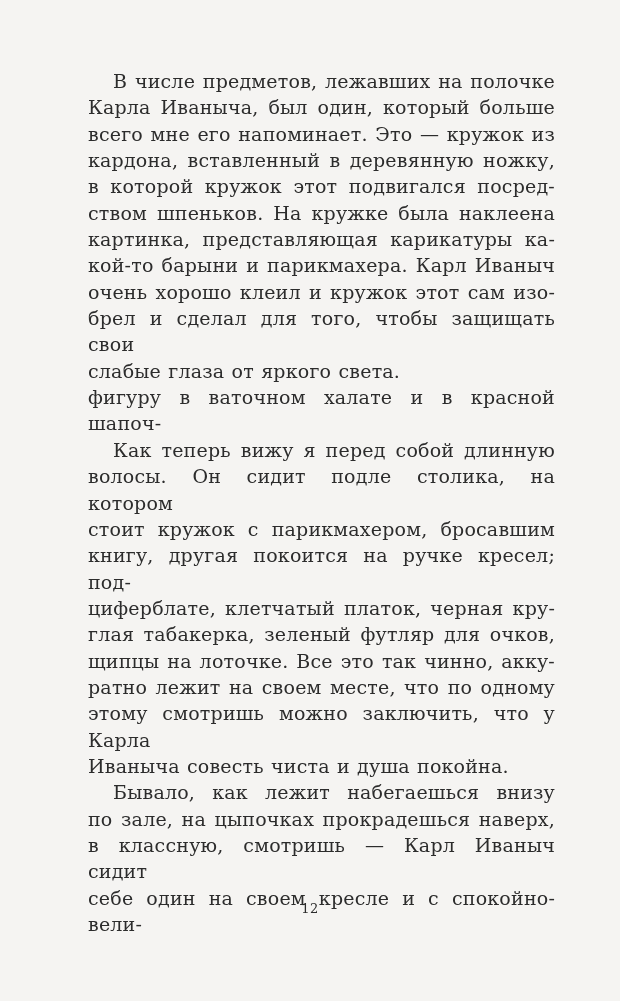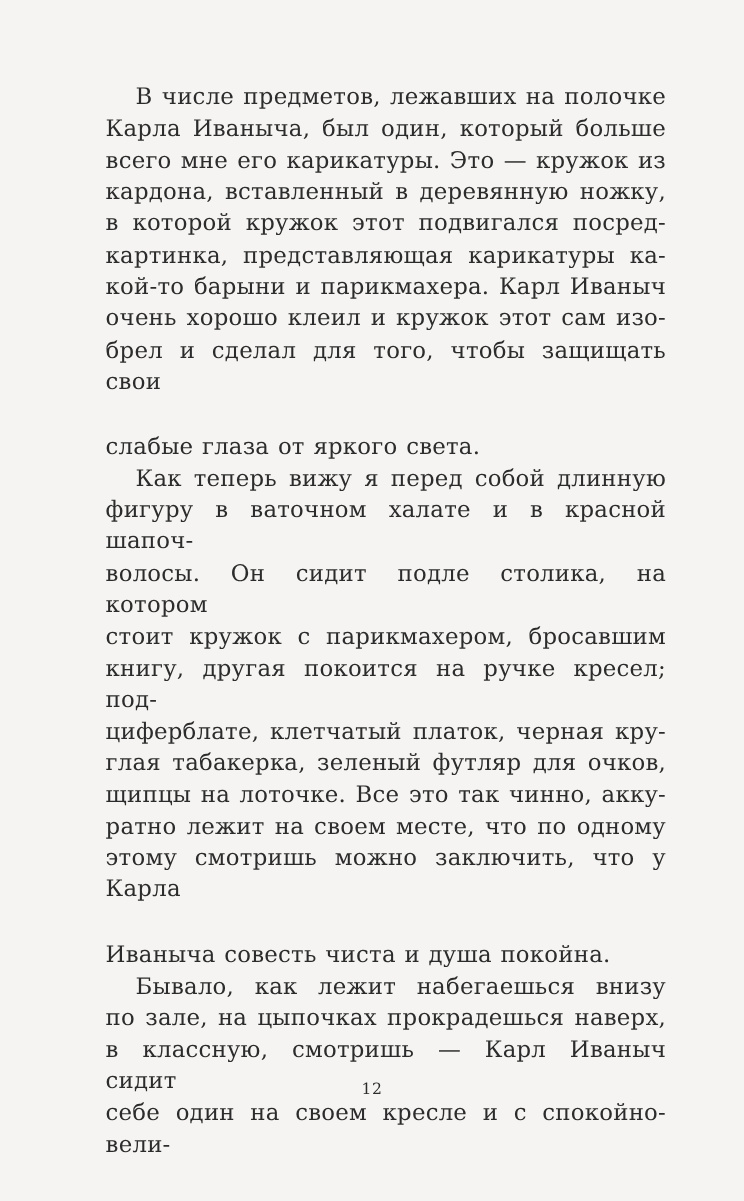--- a/index.html
+++ b/index.html
@@ -39,52 +39,52 @@
     display: block;
     text-align: justify;
     text-align-last: justify;
     white-space: normal;
   }
   .line.first {
     text-indent: 25px;
   }
   .line.endpara {
     text-align-last: left;
-    margin-top: 28px;
   }
   .page-number {
     position: absolute;
     top: 901px;
     left: 0;
     width: 100%;
     text-align: center;
     font-size: 13px;
     letter-spacing: 0.5px;
   }
 </style>
 </head>
 <body style="background: rgb(245, 244, 242); color: rgb(44, 44, 44);">
 
 <main class="page">
   <section class="text-block" id="text-block">
       <p class="para">
         <span class="line first">В числе предметов, лежавших на полочке</span>
         <span class="line">Карла Иваныча, был один, который больше</span>
-        <span class="line">всего мне его карикатуры. Это — кружок из</span>
+        <span class="line">всего мне его напоминает. Это — кружок из</span>
         <span class="line">кардона, вставленный в деревянную ножку,</span>
         <span class="line">в которой кружок этот подвигался посред-</span>
+        <span class="line">ством шпеньков. На кружке была наклеена</span>
         <span class="line">картинка, представляющая карикатуры ка-</span>
         <span class="line">кой-то барыни и парикмахера. Карл Иваныч</span>
         <span class="line">очень хорошо клеил и кружок этот сам изо-</span>
         <span class="line">брел и сделал для того, чтобы защищать свои</span>
         <span class="line endpara">слабые глаза от яркого света.</span>
       </p>
       <p class="para">
+        <span class="line">фигуру в ваточном халате и в красной шапоч-</span>
         <span class="line first">Как теперь вижу я перед собой длинную</span>
-        <span class="line">фигуру в ваточном халате и в красной шапоч-</span>
         <span class="line">волосы. Он сидит подле столика, на котором</span>
         <span class="line">стоит кружок с парикмахером, бросавшим</span>
         <span class="line">книгу, другая покоится на ручке кресел; под-</span>
         <span class="line">циферблате, клетчатый платок, черная кру-</span>
         <span class="line">глая табакерка, зеленый футляр для очков,</span>
         <span class="line">щипцы на лоточке. Все это так чинно, акку-</span>
         <span class="line">ратно лежит на своем месте, что по одному</span>
         <span class="line">этому смотришь можно заключить, что у Карла</span>
         <span class="line endpara">Иваныча совесть чиста и душа покойна.</span>
       </p>

